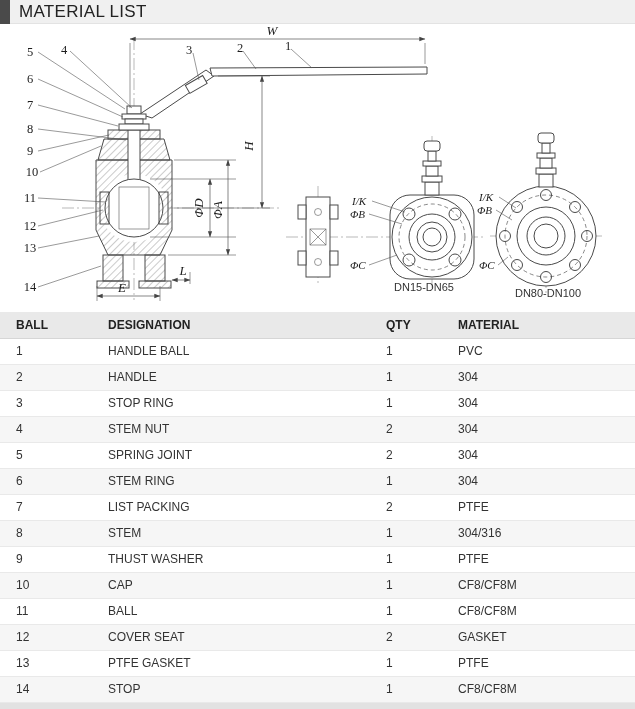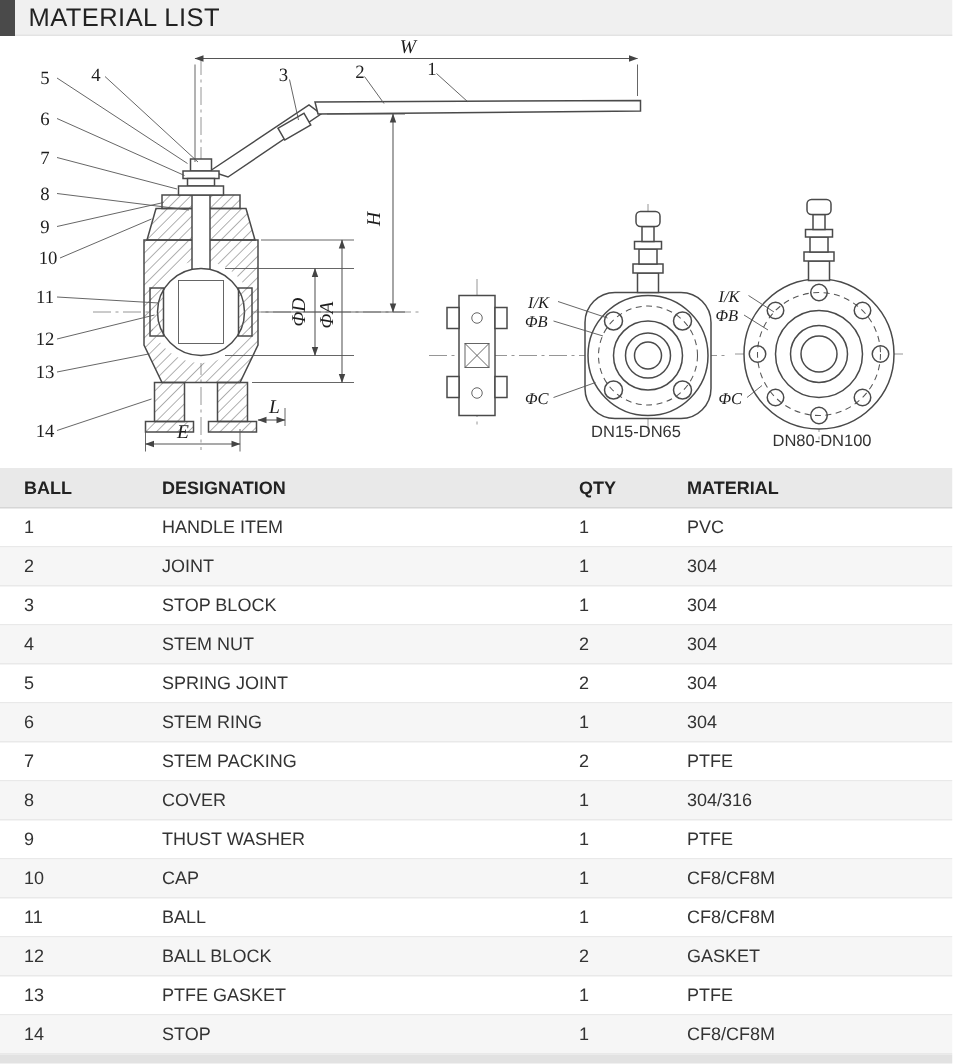--- a/index.html
+++ b/index.html
@@ -239,33 +239,33 @@
     <tr>
       <th>BALL</th>
       <th>DESIGNATION</th>
       <th>QTY</th>
       <th>MATERIAL</th>
     </tr>
   </thead>
   <tbody>
     <tr>
         <td>1</td>
-        <td>HANDLE ITEM</td>
+        <td>HANDLE BALL</td>
         <td>1</td>
         <td>PVC</td>
       </tr>
     <tr>
         <td>2</td>
-        <td>JOINT</td>
+        <td>HANDLE</td>
         <td>1</td>
         <td>304</td>
       </tr>
     <tr>
         <td>3</td>
-        <td>STOP BLOCK</td>
+        <td>STOP RING</td>
         <td>1</td>
         <td>304</td>
       </tr>
     <tr>
         <td>4</td>
         <td>STEM NUT</td>
         <td>2</td>
         <td>304</td>
       </tr>
     <tr>
@@ -275,27 +275,27 @@
         <td>304</td>
       </tr>
     <tr>
         <td>6</td>
         <td>STEM RING</td>
         <td>1</td>
         <td>304</td>
       </tr>
     <tr>
         <td>7</td>
-        <td>STEM PACKING</td>
+        <td>LIST PACKING</td>
         <td>2</td>
         <td>PTFE</td>
       </tr>
     <tr>
         <td>8</td>
-        <td>COVER</td>
+        <td>STEM</td>
         <td>1</td>
         <td>304/316</td>
       </tr>
     <tr>
         <td>9</td>
         <td>THUST WASHER</td>
         <td>1</td>
         <td>PTFE</td>
       </tr>
     <tr>
@@ -305,21 +305,21 @@
         <td>CF8/CF8M</td>
       </tr>
     <tr>
         <td>11</td>
         <td>BALL</td>
         <td>1</td>
         <td>CF8/CF8M</td>
       </tr>
     <tr>
         <td>12</td>
-        <td>BALL BLOCK</td>
+        <td>COVER SEAT</td>
         <td>2</td>
         <td>GASKET</td>
       </tr>
     <tr>
         <td>13</td>
         <td>PTFE GASKET</td>
         <td>1</td>
         <td>PTFE</td>
       </tr>
     <tr>

